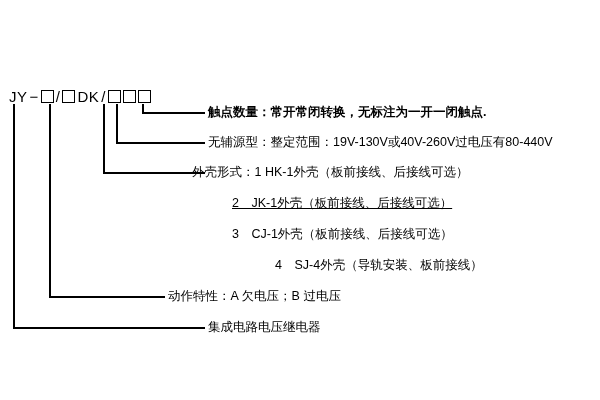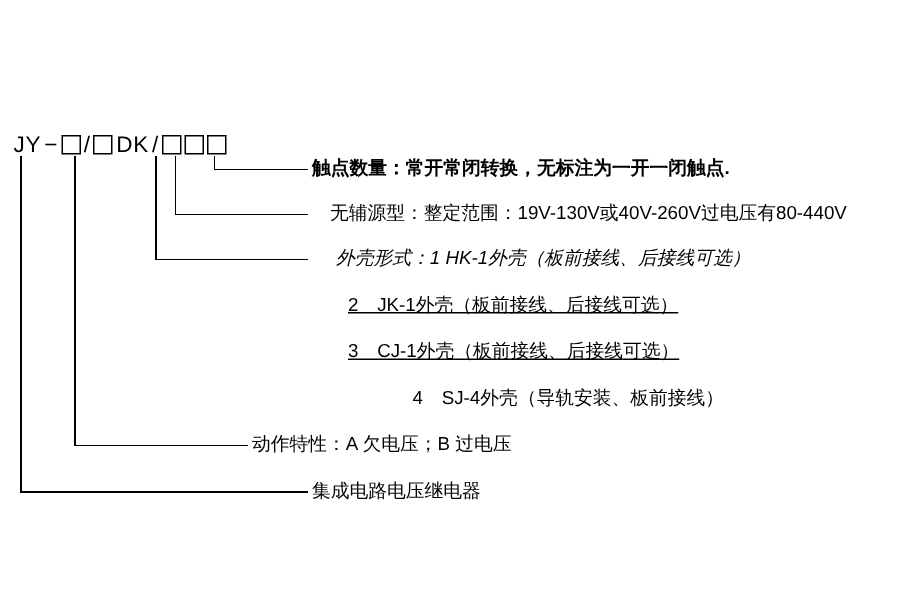--- a/index.html
+++ b/index.html
@@ -55,24 +55,24 @@
   }
 
   
   .lbl {
     position: absolute;
     font-size: 12.5px;
     line-height: 17px;
     white-space: nowrap;
   }
   .lbl-contacts { left: 208px; top: 104px; font-weight: bold; }
-  .lbl-aux      { left: 220px; top: 134px; }
-  .lbl-shell1   { left: 224px; top: 164px; font-style: italic; }
+  .lbl-aux      { left: 208px; top: 134px; }
+  .lbl-shell1   { left: 192px; top: 164px; }
   .lbl-shell2   { left: 232px; top: 195px; text-decoration: underline; }
-  .lbl-shell3   { left: 232px; top: 226px; text-decoration: underline; }
+  .lbl-shell3   { left: 232px; top: 226px; }
   .lbl-shell4   { left: 232px; top: 257px; margin-left: 43px; }
   .lbl-action   { left: 168px; top: 288px; }
   .lbl-title    { left: 208px; top: 319px; }
 </style>
 </head>
 <body>
 
 <div id="canvas">
 
   <div class="code-row">

